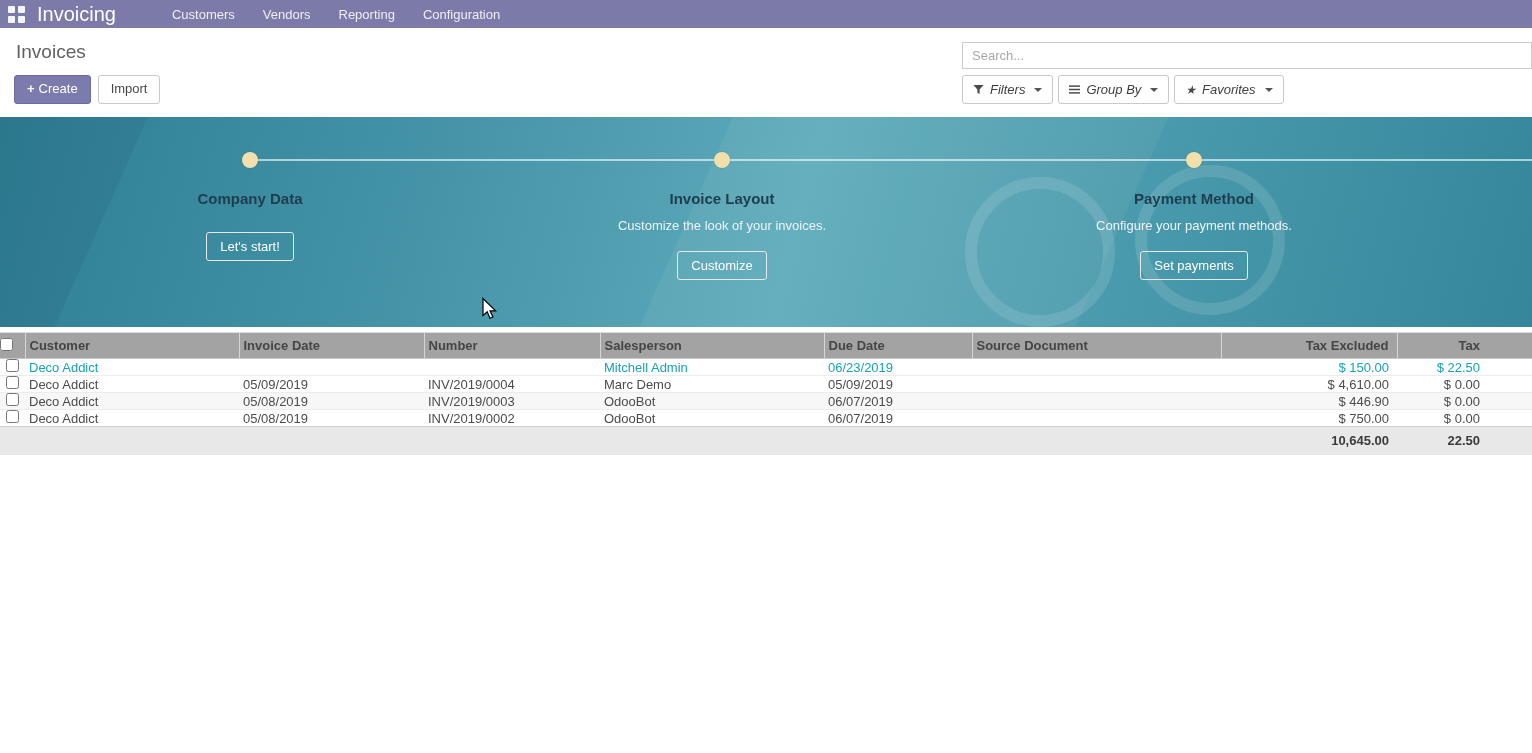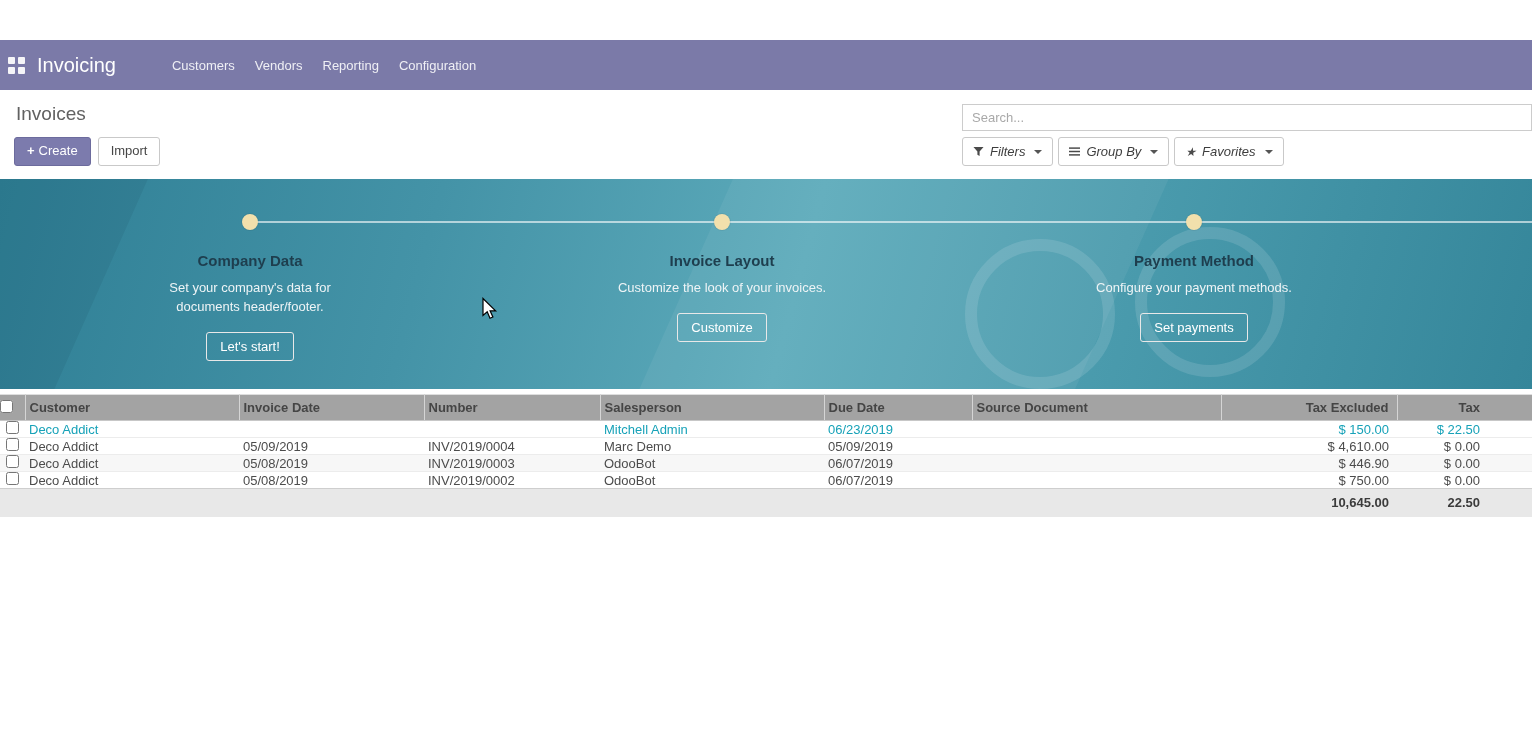--- a/index.html
+++ b/index.html
@@ -3,26 +3,26 @@
 <meta charset="utf-8">
 <style>
   * { box-sizing: border-box; margin: 0; padding: 0; }
   html,body { width:1532px; height:753px; }
   body {
     font-family: "Liberation Sans", sans-serif;
     background:#fff; color:#4c4c4c; position:relative; overflow:hidden;
   }
 
   
-  .navbar{ height:50px; background:#7b7aa8; display:flex; align-items:center; color:#fff;margin-top:40px; }
+  .navbar{ height:28px; background:#7b7aa8; display:flex; align-items:center; color:#fff; }
   .apps-icon{ width:17px; height:17px; margin:0 12px 0 8px; display:grid;
     grid-template-columns:7px 7px; grid-template-rows:7px 7px; gap:3px; cursor:pointer; }
   .apps-icon i{ background:rgba(255,255,255,.92); border-radius:1px; }
   .brand{ font-size:20px; font-weight:400; margin-right:56px; cursor:pointer; }
-  .menu{ display:flex; gap:20px; font-size:13px; }
+  .menu{ display:flex; gap:28px; font-size:13px; }
   .menu span{ color:rgba(255,255,255,.88); cursor:pointer; }
 
   
   .control-panel{ position:relative; height:89px; background:#fff; }
   .page-title{ position:absolute; left:16px; top:13px; font-size:19px; color:#616161; }
   .cp-buttons{ position:absolute; left:14px; top:47px; display:flex; gap:7px;align-items:center; }
   .btn{ font-size:13px; padding:6px 12px; border-radius:3px; cursor:pointer;
     font-family:inherit; line-height:1.15; }
   .btn-primary{ background:#7c7bad; border:1px solid #6c6b9d; color:#fff; }
   .btn-primary .plus{ margin-right:4px; font-weight:bold; }
@@ -137,21 +137,20 @@
 <div class="banner">
   <div class="streak s1"></div>
   <div class="streak s2"></div>
   <div class="glass-ring g1"></div>
   <div class="glass-ring g2"></div>
   <div class="timeline"></div>
 
   <div class="step st0">
     <div class="dot"></div>
     <h3>Company Data</h3>
-    <p>Set your company's data for documents header/footer.</p>
     <button class="btn-outline">Let's start!</button>
   </div>
   <div class="step st1">
     <div class="dot"></div>
     <h3>Invoice Layout</h3>
     <p>Customize the look of your invoices.</p>
     <button class="btn-outline">Customize</button>
   </div>
   <div class="step st2">
     <div class="dot"></div>

